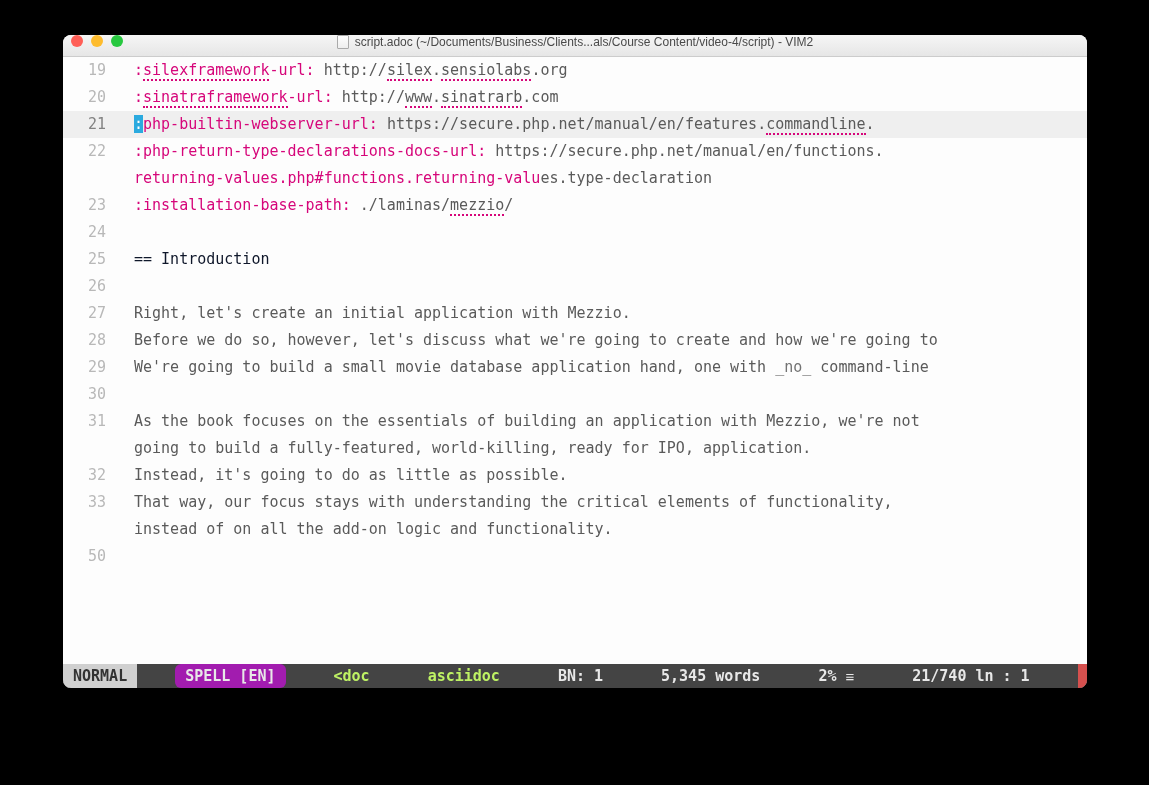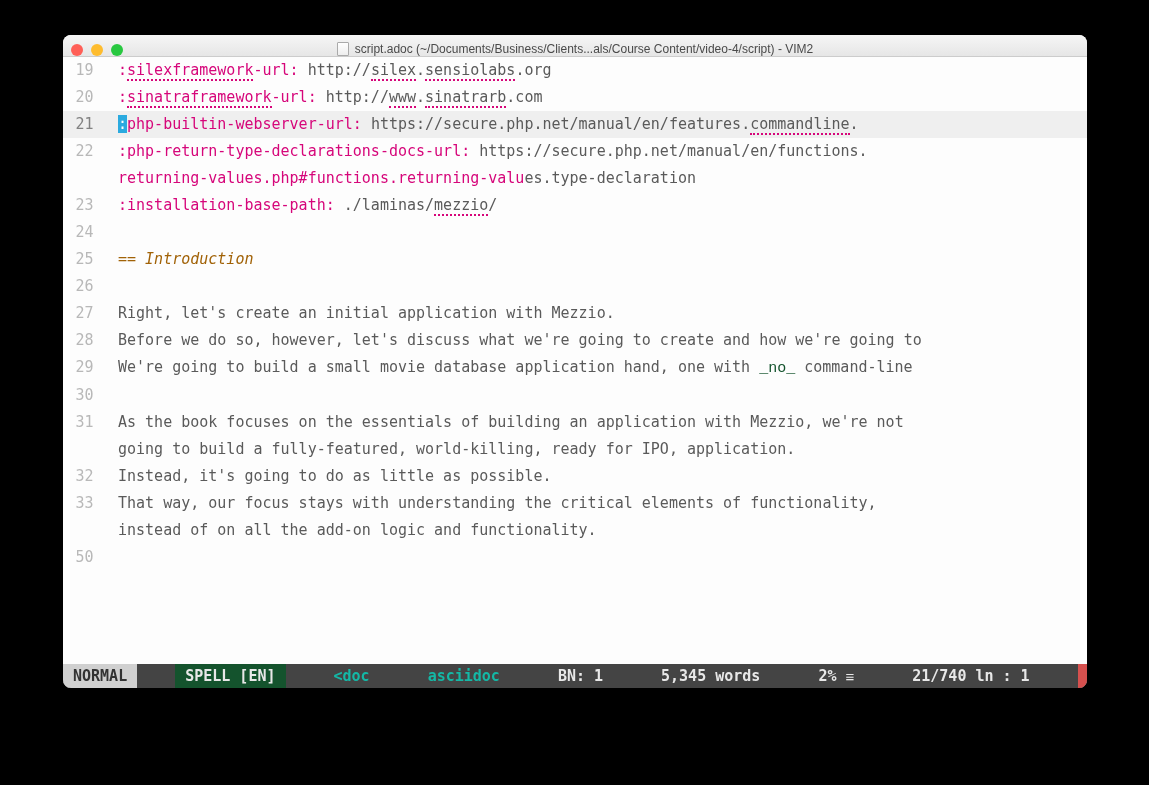--- a/index.html
+++ b/index.html
@@ -1,39 +1,39 @@
 <!DOCTYPE html>
 <html><head>
   <meta charset="utf-8">
   <style>
     * { margin:0; padding:0; box-sizing:border-box; }
     body { background:#000; width:1149px; height:785px; font-family:"SF Mono",Menlo,Consolas,monospace; position:relative; }
     .window { position:absolute; left:63px; top:35px; width:1024px; height:653px; background:#fff; border-radius:8px; box-shadow:0 20px 60px rgba(0,0,0,.5); overflow:hidden; display:flex; flex-direction:column; }
-    .titlebar { height:22px; background:linear-gradient(#f6f6f6,#e6e6e6); border-bottom:1px solid #ccc; display:flex; align-items:flex-end; padding:0 8px; position:relative; }
+    .titlebar { height:22px; background:linear-gradient(#f6f6f6,#e6e6e6); border-bottom:1px solid #ccc; display:flex; align-items:flex-start; padding:0 8px; position:relative; }
     .traffic { display:flex; gap:8px; }
     .dot { width:12px; height:12px; border-radius:50%; }
     .dot.r{background:#ff5f57;} .dot.y{background:#febc2e;} .dot.g{background:#28c840;}
     .title { position:absolute; left:0; right:0; text-align:center; font:400 12px -apple-system,BlinkMacSystemFont,sans-serif; color:#4a4a4a; display:flex; justify-content:center; align-items:center; gap:6px; }
     .doc-icon { width:12px; height:14px; background:linear-gradient(#fff,#eee); border:1px solid #aaa; border-radius:1px; display:inline-block; }
     .editor { flex:1; background:#fdfdfd; overflow:hidden; font-size:15px; line-height:27px; }
     .line { display:flex; }
     .line.hl { background:#efefef; }
-    .gut { width:55px; text-align:center; padding-right:12px; color:#b8b8b8; user-select:none; flex-shrink:0; }
+    .gut { width:55px; text-align:right; padding-right:12px; color:#b8b8b8; user-select:none; flex-shrink:0; }
     .line.hl .gut { color:#828282; }
-    .code { flex:1; white-space:pre-wrap; color:#5a5a5a; word-break:break-all; padding-right:10px; }
+    .code { flex:1; white-space:pre-wrap; color:#5a5a5a; word-break:break-all; padding-right:10px;margin-left:16px; }
     .attr { color:#d6067a; }
-    .hdr { color:#a16207;font-style:italic; }
+    .hdr { color:#0f172a; }
     .spell { border-bottom:2px dotted #d6067a; }
-    .emph { color:#14532d;font-family:Liberation Mono, monospace; }
+    .emph { color:#737373; }
     .cursor { background:#2baadf; color:#fff; }
     .status { height:24px; background:#444; display:flex; align-items:center; font-size:15px; font-weight:600; color:#e8e8e8;gap:38px; }
     .seg { padding:0 10px; height:100%; display:flex; align-items:center; white-space:nowrap; }
     .seg.mode { background:#d0d0d0; color:#333; }
-    .seg.spellseg { background:#14532d; }
-    .seg.dim { color:#14b8a6; }
+    .seg.spellseg { background:#a21caf;border-radius:6px; }
+    .seg.dim { color:#bef264; }
     .seg.right { margin-left:auto; }
     .seg.tr { background:#d6504e; color:#fff; overflow:hidden; }
     .glyph { font-family:sans-serif; }
   </style>
 </head>
 <body>
 
 <div class="window">
   <div class="titlebar">
     <div class="traffic">

